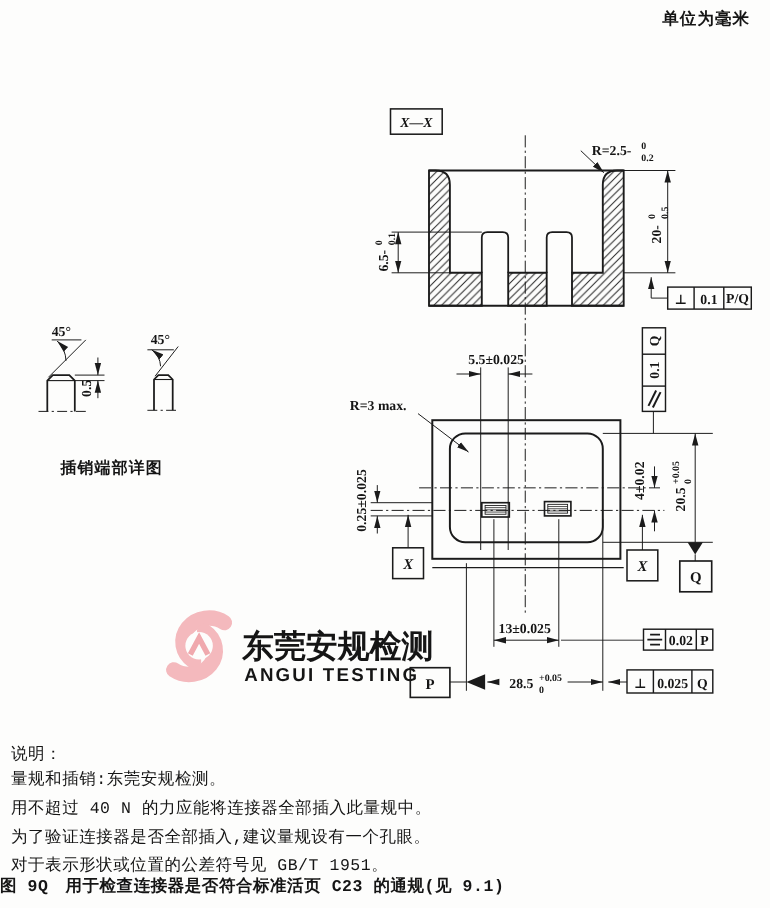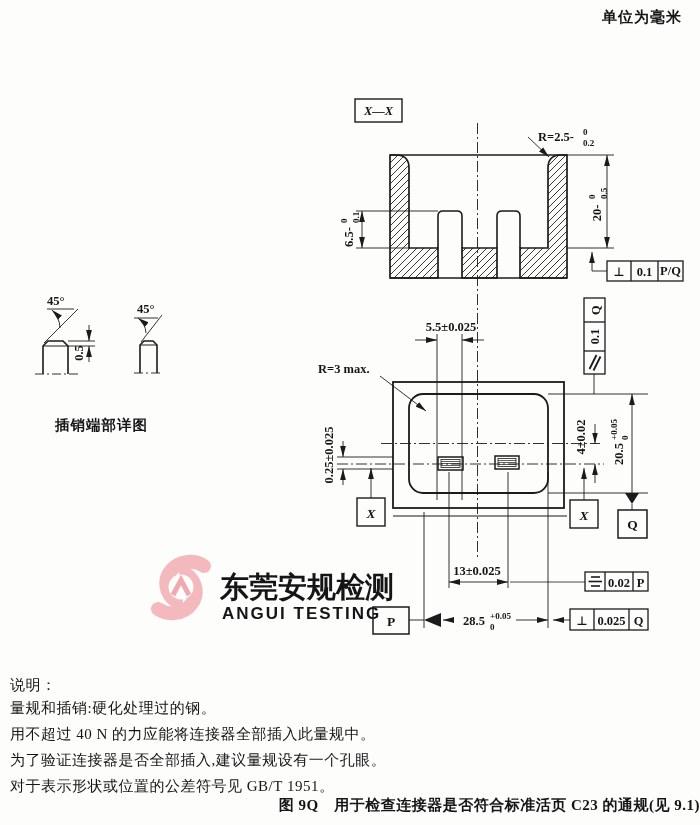--- a/index.html
+++ b/index.html
@@ -8,27 +8,27 @@
   .page{position:absolute;inset:0;}
   svg text{fill:#151515;}
   .dim{font-family:"Liberation Serif",serif;font-size:12.5px;font-weight:bold;}
   .tol{font-family:"Liberation Serif",serif;font-size:9px;font-weight:bold;}
   .datum{font-family:"Liberation Serif",serif;font-size:13.5px;font-weight:bold;}
   .ital{font-style:italic;}
   .cjk{font-family:"Liberation Sans",sans-serif;font-weight:bold;}
   .sym{font-family:"DejaVu Sans",sans-serif;font-size:12px;font-weight:bold;}
   .notes{position:absolute;left:0;top:668px;width:700px;}
   .notes div{position:absolute;left:10px;white-space:nowrap;font-size:15px;
-             letter-spacing:0.5px;}
+             letter-spacing:0.5px;font-family:Liberation Mono, monospace;}
   .n-head{top:8px;}
   .n-l0{top:31px;}
   .n-l1{top:57px;}
   .n-l2{top:83px;}
   .n-l3{top:109px;}
-  .caption{position:absolute;left:0 !important;top:128px;width:700px;text-align:right;
+  .caption{position:absolute;left:0 !important;top:128px;width:700px;text-align:left;
            font-weight:bold;font-size:16.5px;letter-spacing:0.5px;}
   .unit{position:absolute;top:8px;right:18px;font-size:15px;
         font-family:Liberation Mono, monospace;font-weight:bold;letter-spacing:1px;}
 </style>
 </head>
 <body>
 
 <div class="page">
 
 <div class="unit">单位为毫米</div>
@@ -288,20 +288,20 @@
       <text x="611.5" y="625" text-anchor="middle" class="dim" stroke="none">0.025</text>
       <text x="638.5" y="625" text-anchor="middle" class="dim" stroke="none">Q</text>
       <line x1="570" y1="620" x2="553" y2="620" stroke-width="0.9" marker-end="url(#arrE)"></line>
     </g>
   </g>
 </svg>
 
 
 <div class="notes">
   <div class="n-head">说明：</div>
-  <div class="n-l0">量规和插销:硬化处理过的钢。</div>
+  <div class="n-l0">量规和插销:东莞安规检测。</div>
   <div class="n-l1">用不超过 40 N 的力应能将连接器全部插入此量规中。</div>
   <div class="n-l2">为了验证连接器是否全部插入,建议量规设有一个孔眼。</div>
   <div class="n-l3">对于表示形状或位置的公差符号见 GB/T 1951。</div>
   <div class="caption">图 9Q　用于检查连接器是否符合标准活页 C23 的通规(见 9.1)</div>
 </div>
 
 </div>
 
 </body></html>

